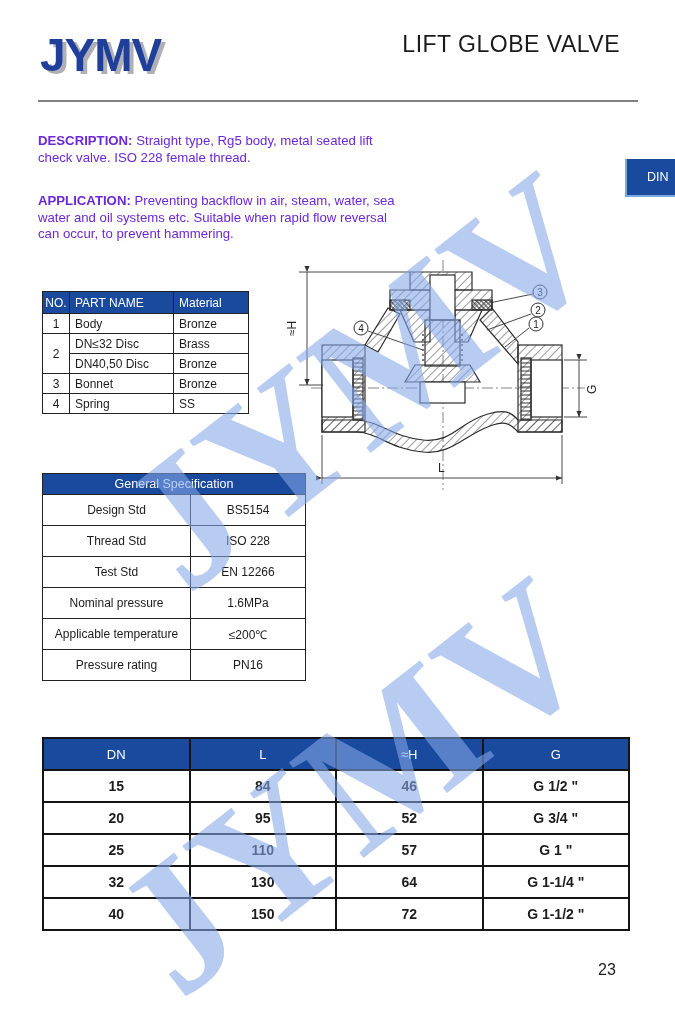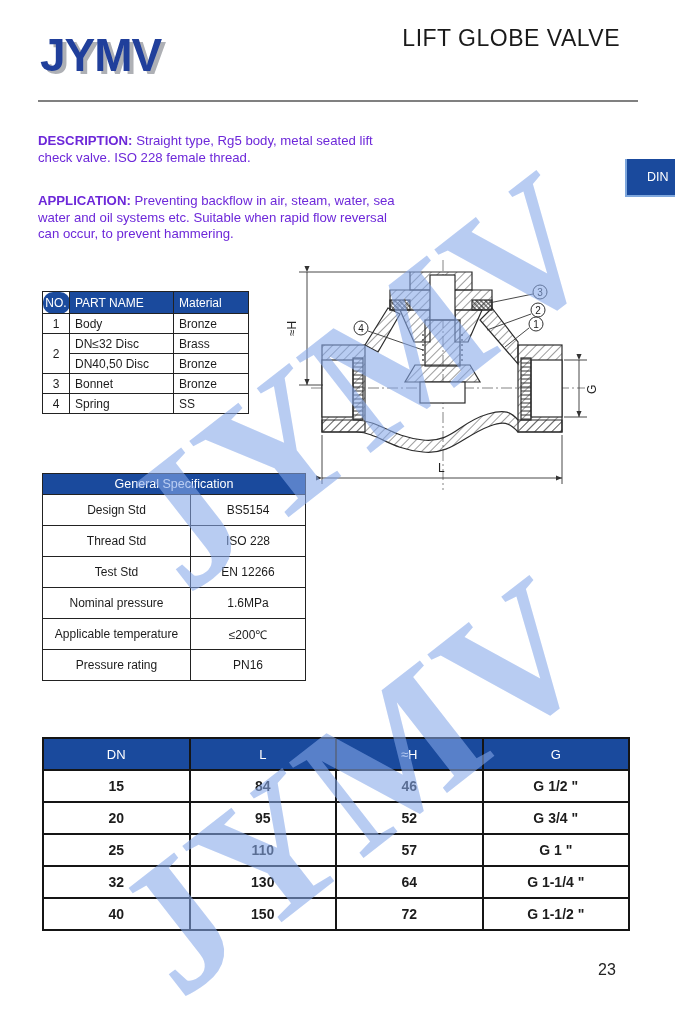--- a/index.html
+++ b/index.html
@@ -24,21 +24,21 @@
   }
   #wm1{left:42px;top:288px;}
   #wm2{left:35px;top:693px;}
 
   
   .logo{
     position:absolute;left:40px;top:28px;font-size:46px;font-weight:800;
     color:var(--logo-blue);letter-spacing:-1px;
     text-shadow:4px 3px 0 #aeb0b5;z-index:2;
   }
-  .title-block{position:absolute;right:55px;top:25px;text-align:right;z-index:2;}
+  .title-block{position:absolute;right:55px;top:31px;text-align:right;z-index:2;}
   .doc-title{font-size:23px;color:#1a1a1a;letter-spacing:.5px;}
   .doc-code{font-size:17px;margin-top:6px;color:#1a1a1a;}
   .header-rule{
     position:absolute;left:38px;top:100px;width:600px;height:0;
     border-top:2px solid #808080;z-index:2;
   }
 
   
   .txt{position:absolute;left:38px;font-size:13.2px;line-height:1.26;color:#6d28d9;z-index:2;}
   #desc{top:133px;width:345px;}
@@ -54,21 +54,21 @@
   }
 
   
   table{border-collapse:collapse;z-index:2;position:absolute;background:transparent;}
   #parts-table{left:42px;top:291px;font-size:12px;}
   #parts-table th,#parts-table td{border:1px solid #222;padding:0 5px;height:20px;}
   #parts-table th{
     background:var(--accent-blue);color:#fff;font-weight:normal;height:22px;
     text-align:left;font-size:12px;
   }
-  #parts-table th.c0{width:27px;text-align:center;padding:0 2px;border-radius:10px;}
+  #parts-table th.c0{width:27px;text-align:center;padding:0 2px;}
   #parts-table th.c1{width:104px;}
   #parts-table th.c2{width:75px;}
   #parts-table td.no{text-align:center;}
 
   
   #spec-table{left:42px;top:473px;font-size:12px;}
   #spec-table td,#spec-table th{border:1px solid #222;height:31px;padding:0 5px;text-align:center;}
   #spec-table th{
     background:var(--accent-blue);color:#fff;font-weight:normal;
     text-align:center;height:21px;font-size:12.5px;

